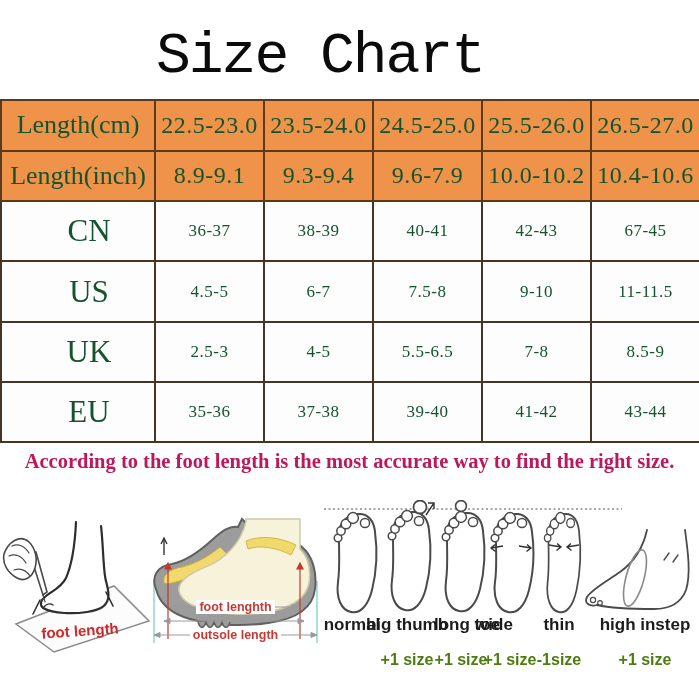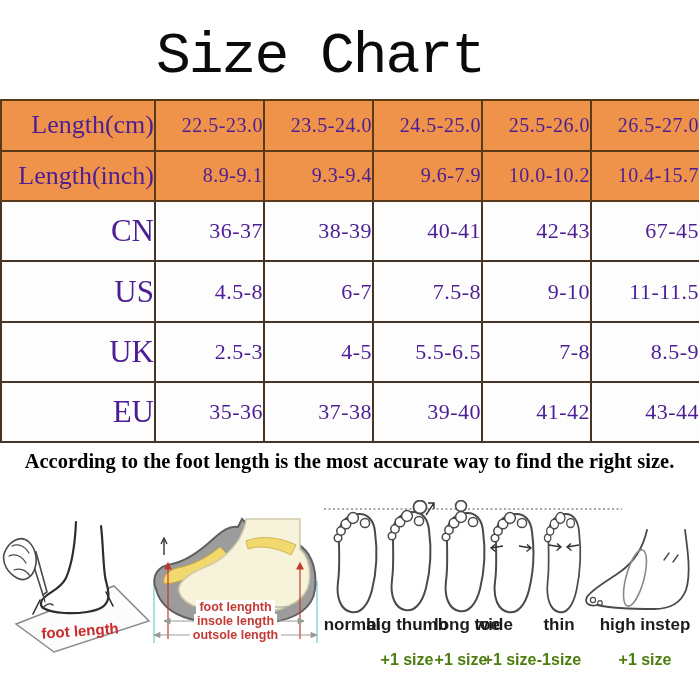--- a/index.html
+++ b/index.html
@@ -12,36 +12,36 @@
     position:absolute; top:24px; left:0; width:640px; text-align:center;
     font-family:"Liberation Mono", monospace; font-size:58px; letter-spacing:-2px;
     color:#0b0b0b; white-space:nowrap;
   }
   
   table#size-table {
     position:absolute; top:99px; left:0; width:699px; height:344px;
     border-collapse:collapse; table-layout:fixed;
   }
   #size-table td {
-    border:2px solid #453526; text-align:right; vertical-align:middle;
-    color:#4c1d95; padding:0;
+    border:2px solid #453526; text-align:center; vertical-align:middle;
+    color:#14532d; padding:0;
   }
   #size-table col.c-label { width:154px; }
   #size-table col.c-val  { width:109px; }
   #size-table tr.orange td { background:#ee9349; border-color:#5a3a18; }
   #size-table tr.orange td.row-label { font-size:26px; }
-  #size-table tr.orange td.cell-val  { font-size:20px; letter-spacing:0.5px; }
+  #size-table tr.orange td.cell-val  { font-size:24px; letter-spacing:0.5px; }
   #size-table tr.white td { background:#fdfdfd; }
   #size-table tr.white td.row-label { font-size:31px;padding-left:22px; }
-  #size-table tr.white td.cell-val  { font-size:22px; letter-spacing:0.5px; }
+  #size-table tr.white td.cell-val  { font-size:17px; letter-spacing:0.5px; }
   
   #note {
     position:absolute; top:450px; left:0; width:699px; text-align:center;
     font-family:"Liberation Serif", serif; font-weight:bold; font-size:20.5px;
-    color:#000000; white-space:nowrap;
+    color:#be185d; white-space:nowrap;
   }
   
   .illus { position:absolute; }
   .red-label {
     position:absolute; text-align:center; font-family:"Liberation Sans", sans-serif;
     font-weight:bold; color:#c43a34; white-space:nowrap;
   }
   #measure-label { left:28px; top:622px; width:104px; font-size:15px; transform:rotate(-4deg); color:#cb2a2a; }
   .shoe-label { left:148px; width:175px; font-size:12.5px; line-height:13px; }
   .shoe-label span { background:#ffffff; padding:0 3px; }
@@ -81,33 +81,33 @@
         <td class="cell-val">24.5-25.0</td>
         <td class="cell-val">25.5-26.0</td>
         <td class="cell-val">26.5-27.0</td>
       </tr>
       <tr class="orange">
         <td class="row-label">Length(inch)</td>
         <td class="cell-val">8.9-9.1</td>
         <td class="cell-val">9.3-9.4</td>
         <td class="cell-val">9.6-7.9</td>
         <td class="cell-val">10.0-10.2</td>
-        <td class="cell-val">10.4-15.7</td>
+        <td class="cell-val">10.4-10.6</td>
       </tr>
       <tr class="white">
         <td class="row-label">CN</td>
         <td class="cell-val">36-37</td>
         <td class="cell-val">38-39</td>
         <td class="cell-val">40-41</td>
         <td class="cell-val">42-43</td>
         <td class="cell-val">67-45</td>
       </tr>
       <tr class="white">
         <td class="row-label">US</td>
-        <td class="cell-val">4.5-8</td>
+        <td class="cell-val">4.5-5</td>
         <td class="cell-val">6-7</td>
         <td class="cell-val">7.5-8</td>
         <td class="cell-val">9-10</td>
         <td class="cell-val">11-11.5</td>
       </tr>
       <tr class="white">
         <td class="row-label">UK</td>
         <td class="cell-val">2.5-3</td>
         <td class="cell-val">4-5</td>
         <td class="cell-val">5.5-6.5</td>
@@ -213,21 +213,20 @@
       <path d="M363,30 C366,52 369,74 364,90 C359,103 348,109 332,109 C312,109 288,108 275,105"></path>
       <circle cx="271" cy="100" r="2.6" stroke-width="1.2"></circle>
       <circle cx="278" cy="103" r="2.3" stroke-width="1.2"></circle>
       <path d="M342,60 l5,-7 M351,62 l5,-7" stroke-width="1.4"></path>
       <ellipse cx="313" cy="78" rx="9" ry="29" transform="rotate(15 313 78)" stroke="#8a8a8a" stroke-width="1.6"></ellipse>
     </g>
   </svg>
 
   <div class="red-label" id="measure-label">foot length</div>
   <div class="red-label shoe-label" id="shoe-label-0"><span>foot lenghth</span></div>
-  <div class="red-label shoe-label" id="shoe-label-1"><span>insole length</span></div>
   <div class="red-label shoe-label" id="shoe-label-2"><span>outsole length</span></div>
 
   <div class="foot-name" style="left:307px; width:90px;">normal</div>
   <div class="foot-adjust" style="left:307px; width:90px;"></div>
   <div class="foot-name" style="left:347px; width:120px;">big thumb</div>
   <div class="foot-adjust" style="left:347px; width:120px;">+1 size</div>
   <div class="foot-name" style="left:406px; width:122px;">long toe</div>
   <div class="foot-adjust" style="left:406px; width:110px;">+1 size</div>
   <div class="foot-name" style="left:446px; width:96px;">wide</div>
   <div class="foot-adjust" style="left:470px; width:80px;">+1 size</div>

